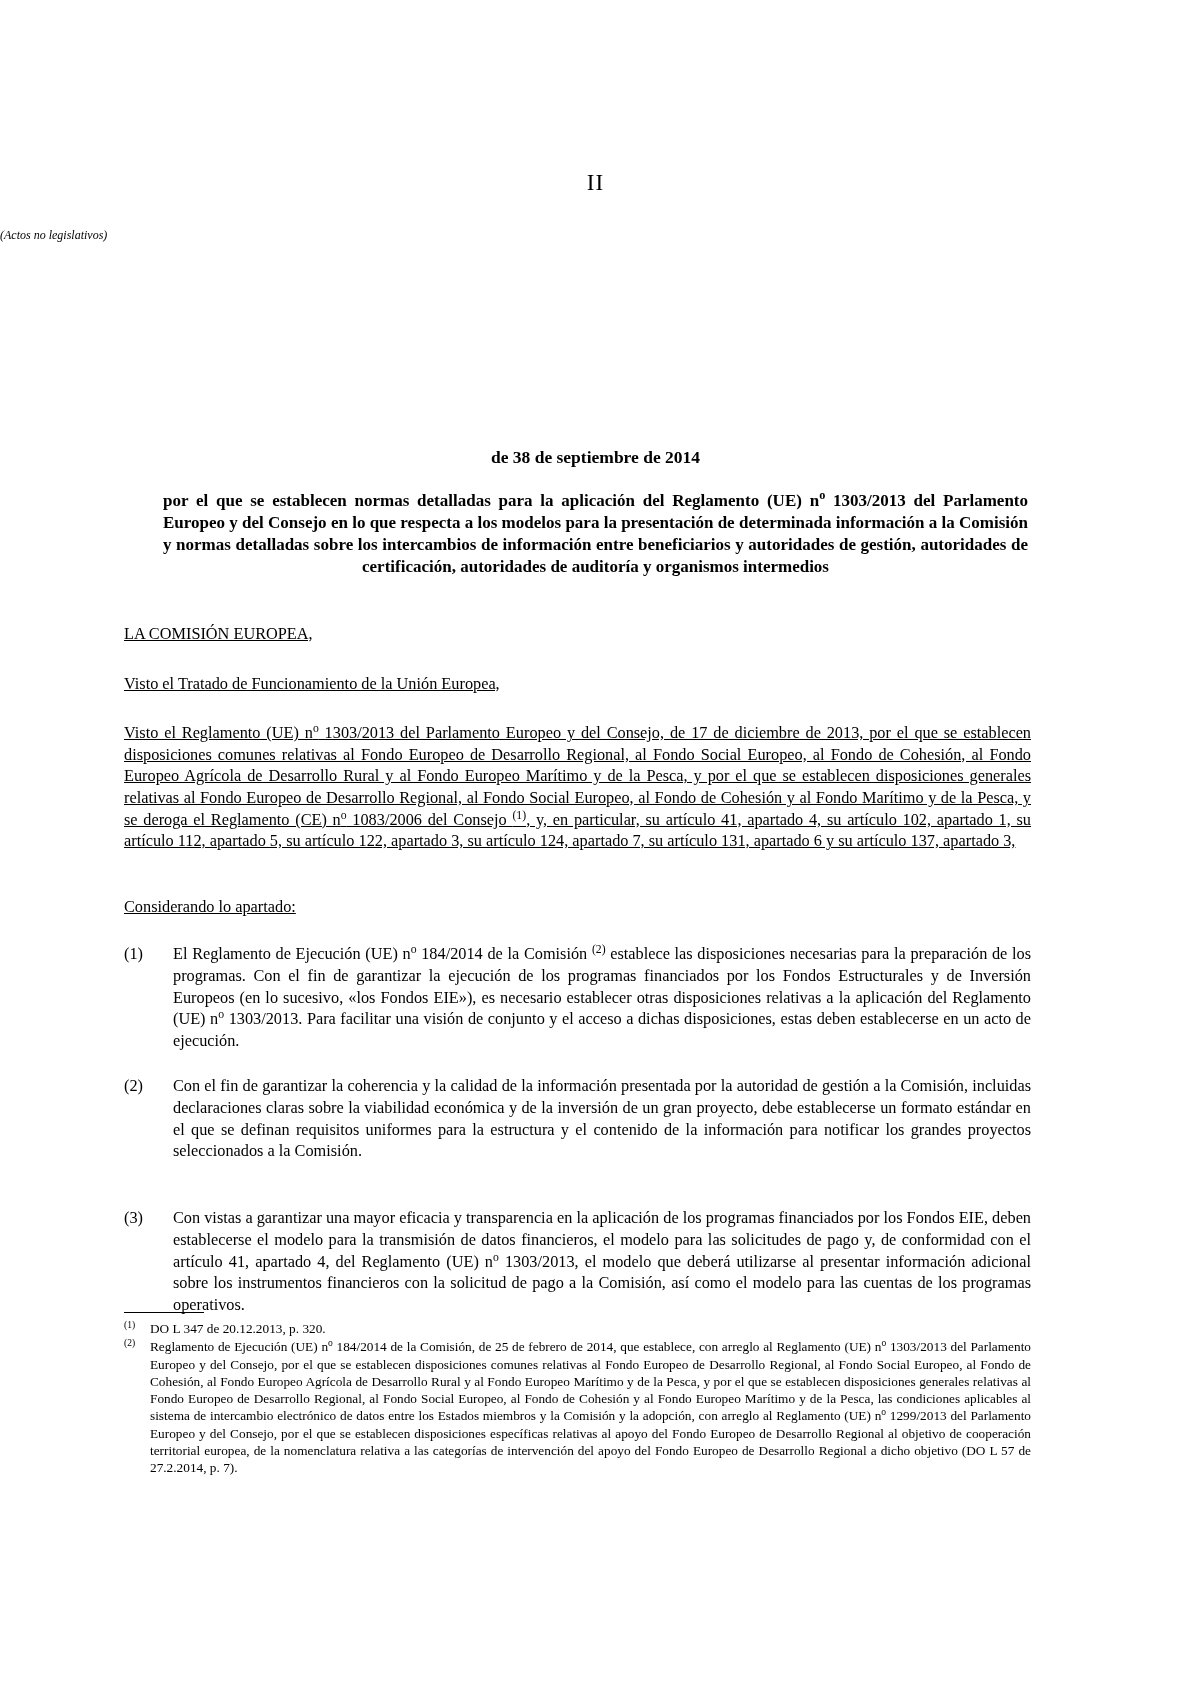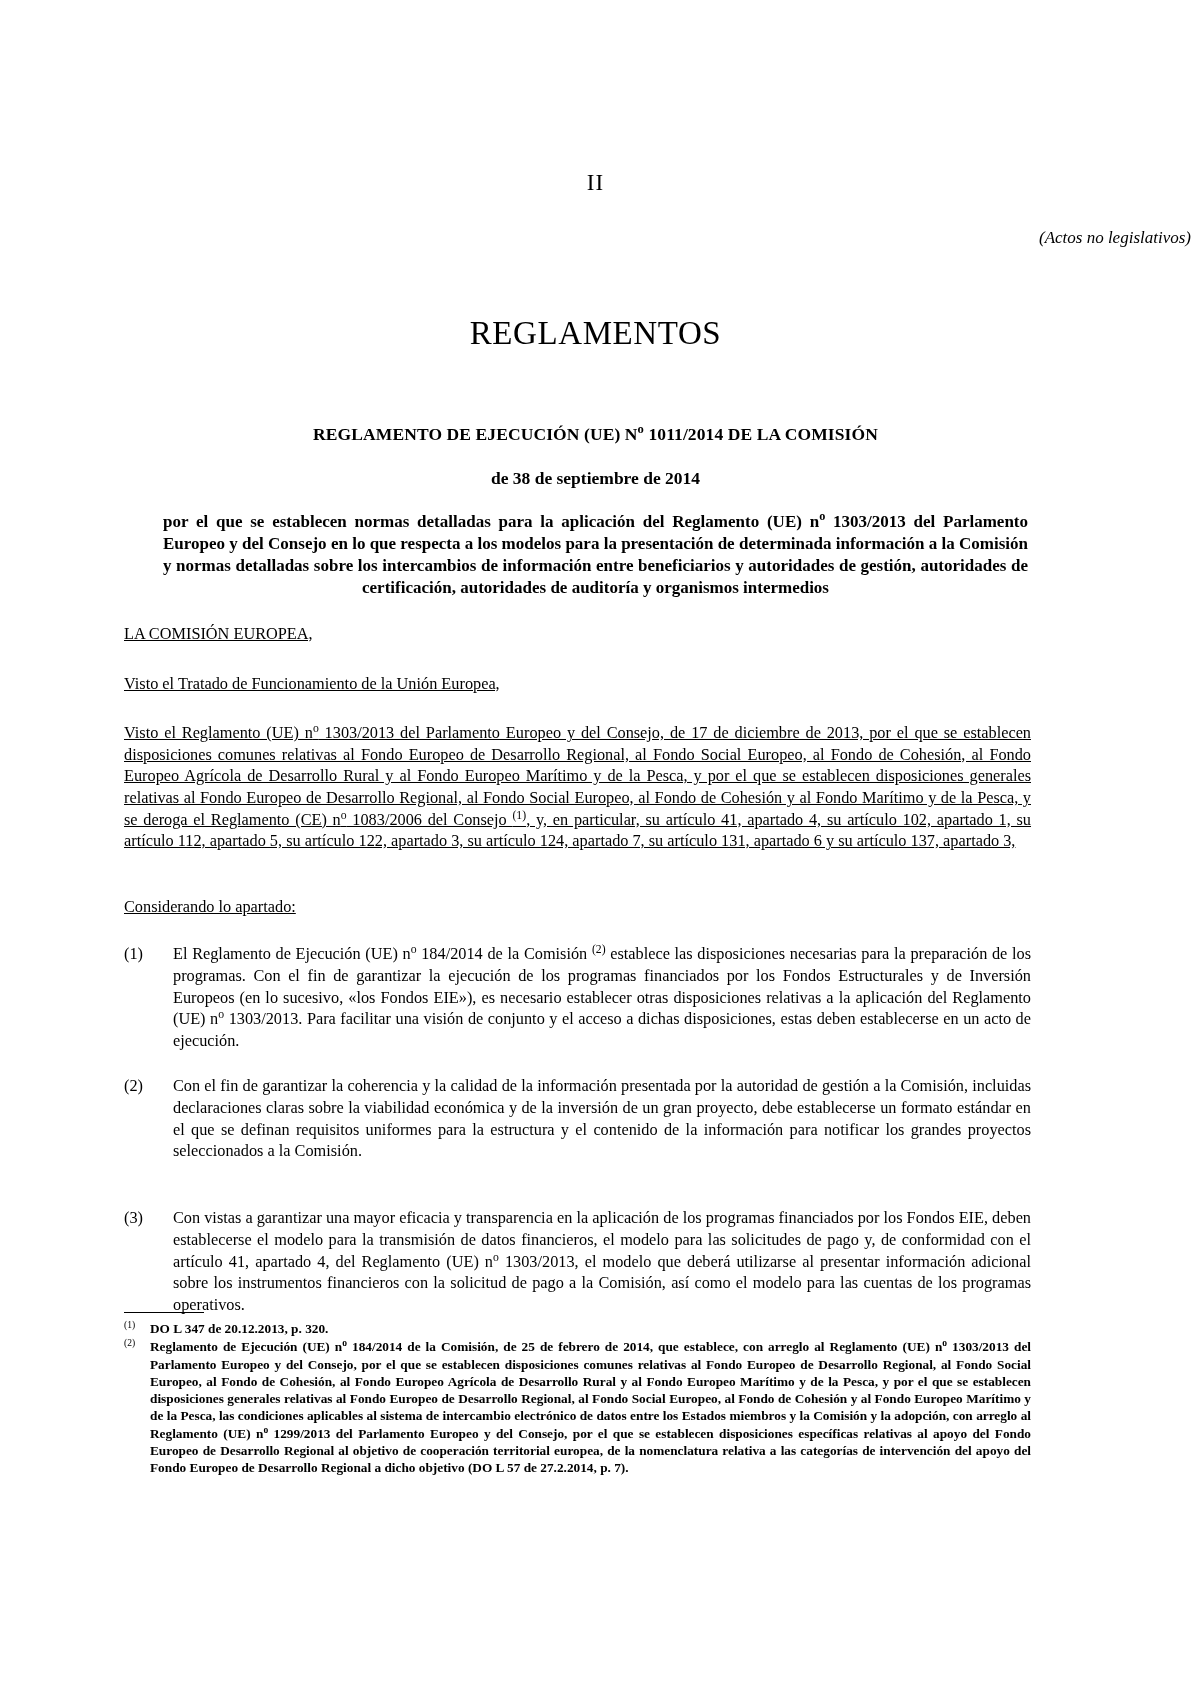--- a/index.html
+++ b/index.html
@@ -68,22 +68,22 @@
     top: 170px;
     text-align: center;
     font-size: 23px;
     letter-spacing: 1px;
   }
   .part-subtitle {
     position: absolute;
     left: 0;
     right: 0;
     top: 228px;
-    text-align: right;
-    font-size: 17px;
+    text-align: left;
+    font-size: 12px;
     font-style: italic;
   }
   .section-heading {
     position: absolute;
     left: 0;
     right: 0;
     top: 315px;
     text-align: center;
     font-size: 33px;
     letter-spacing: 0.6px;
@@ -180,21 +180,20 @@
   }
   .footnote-marker {
     flex: 0 0 26px;
     white-space: nowrap;
     font-size: 13.3px;
   }
   .footnote-body {
     flex: 1 1 auto;
     text-align: justify;
     hyphens: manual;
-    font-weight: bold;
   }
   sup.fn {
     font-size: 0.72em;
     vertical-align: super;
     line-height: 0;
   }
   .sup-o {
     font-size: 0.72em;
     vertical-align: super;
     line-height: 0;
@@ -202,24 +201,22 @@
 </style>
 </head>
 <body>
 
 <div class="page">
 
 
   <div class="part-numeral">II</div>
   <div class="part-subtitle">(Actos no legislativos)</div>
 
-  <div class="section-heading">REGLAMENTOS</div>
 
   <div class="act-title">
-    <p class="act-title-main">REGLAMENTO DE EJECUCIÓN (UE) N<span class="sup-o">o</span> 1011/2014 DE LA COMISIÓN</p>
     <p class="act-title-date">de 38 de septiembre de 2014</p>
     <p class="act-title-desc">por el que se establecen normas detalladas para la aplicación del Reglamento (UE) n<span class="sup-o">o</span> 1303/2013 del Parlamento Europeo y del Consejo en lo que respecta a los modelos para la presentación de determinada información a la Comisión y normas detalladas sobre los intercambios de información entre beneficiarios y autoridades de gestión, autoridades de certificación, autoridades de auditoría y organismos intermedios</p>
   </div>
 
   <div class="body-block plain p-commission">LA COMISIÓN EUROPEA,</div>
   <div class="body-block plain p-treaty">Visto el Tratado de Funcionamiento de la Unión Europea,</div>
   <div class="body-block p-regulation">Visto el Reglamento (UE) n<span class="sup-o">o</span> 1303/2013 del Parlamento Europeo y del Consejo, de 17 de diciembre de 2013, por el que se establecen disposiciones comunes relativas al Fondo Europeo de Desarrollo Regional, al Fondo Social Europeo, al Fondo de Cohesión, al Fondo Europeo Agrícola de Desarrollo Rural y al Fondo Europeo Marítimo y de la Pesca, y por el que se establecen disposiciones generales relativas al Fondo Europeo de Desarrollo Regional, al Fondo Social Europeo, al Fondo de Cohesión y al Fondo Marítimo y de la Pesca, y se deroga el Reglamento (CE) n<span class="sup-o">o</span> 1083/2006 del Consejo <sup class="fn">(1)</sup>, y, en particular, su artículo 41, apartado 4, su artículo 102, apartado 1, su artículo 112, apartado 5, su artículo 122, apartado 3, su artículo 124, apartado 7, su artículo 131, apartado 6 y su artículo 137, apartado 3,</div>
   <div class="body-block plain p-considering">Considerando lo apartado:</div>
 
   <div class="recital r1">

